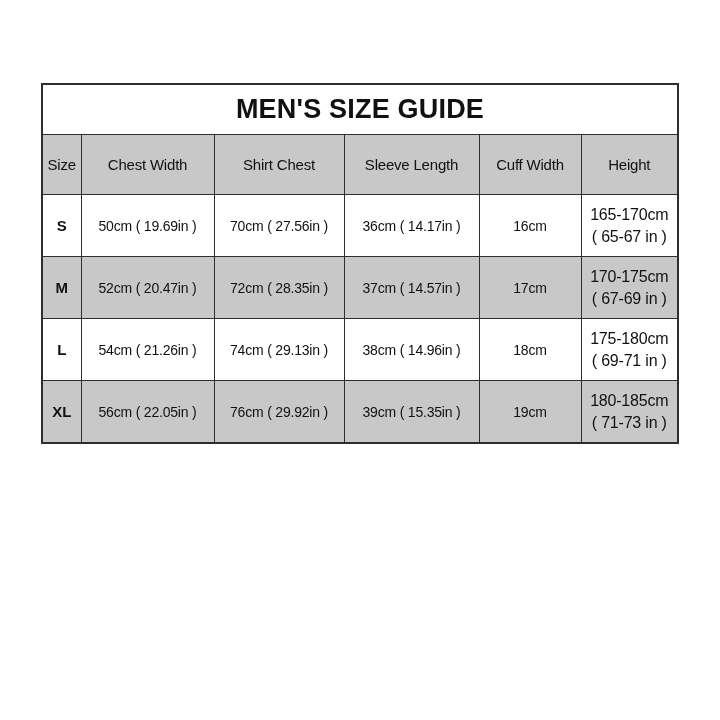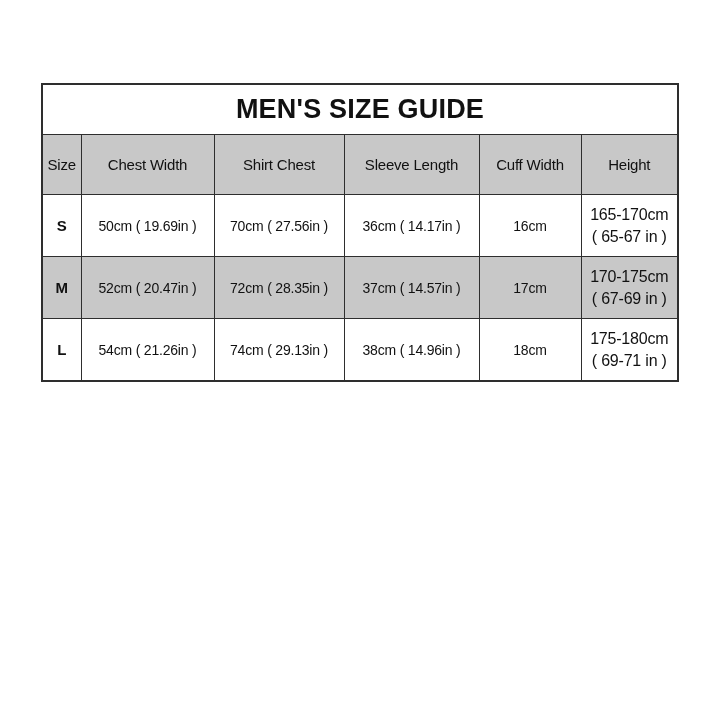--- a/index.html
+++ b/index.html
@@ -111,15 +111,26 @@
         <td class="size-cell">L</td>
         <td>54cm ( 21.26in )</td>
         <td>74cm ( 29.13in )</td>
         <td>38cm ( 14.96in )</td>
         <td>18cm</td>
         <td class="height-cell">
           <span>175-180cm</span>
           <span>( 69-71 in )</span>
         </td>
       </tr>
+      <tr>
+        <td class="size-cell">XL</td>
+        <td>56cm ( 22.05in )</td>
+        <td>76cm ( 29.92in )</td>
+        <td>39cm ( 15.35in )</td>
+        <td>19cm</td>
+        <td class="height-cell">
+          <span>180-185cm</span>
+          <span>( 71-73 in )</span>
+        </td>
+      </tr>
     </tbody>
   </table>
 </div>
 
 </body></html>

